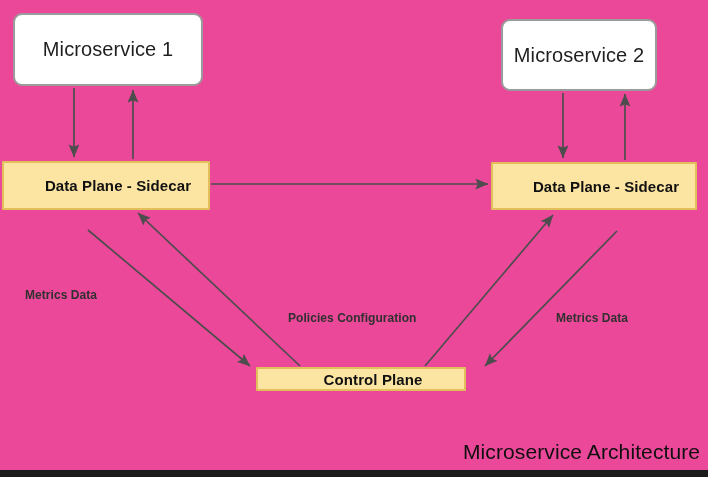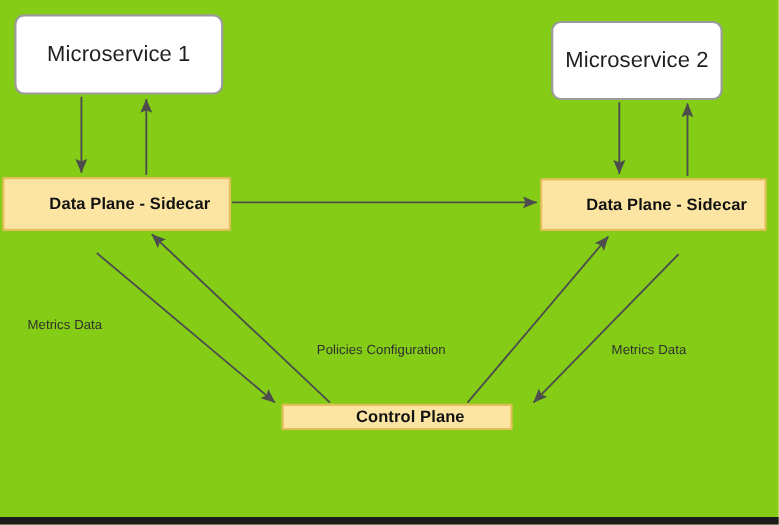--- a/index.html
+++ b/index.html
@@ -8,21 +8,21 @@
     padding: 0;
     background: #ffffff;
   }
   body {
     font-family: "Liberation Sans", sans-serif;
   }
   #canvas {
     position: relative;
     width: 708px;
     height: 477px;
-    background: #84cc16;
+    background: #ec4899;
     overflow: hidden;
     border-bottom: 7px solid #1b1b1b;
     box-sizing: border-box;
   }
   #diagram-svg {
     position: absolute;
     left: 0;
     top: 0;
     width: 708px;
     height: 477px;
@@ -51,21 +51,21 @@
     color: #111111;
     font-size: 15px;
     font-weight: 700;
     letter-spacing: 0.1px;
     padding-left: 24px;
   }
   .edge-label {
     position: absolute;
     color: #303030;
     font-size: 12px;
-    font-weight: 400;
+    font-weight: 700;
     white-space: nowrap;
     letter-spacing: 0.05px;
   }
   .diagram-caption {
     position: absolute;
     color: #101010;
     font-size: 21px;
     font-weight: 400;
     white-space: nowrap;
     letter-spacing: 0.1px;
@@ -112,14 +112,15 @@
         <span>Control Plane</span>
       </div>
     </div>
 
   <div id="label-layer">
       <div class="edge-label" style="left: 25px; top: 288px;">Metrics Data</div>
       <div class="edge-label" style="left: 288px; top: 311px; text-align: right;">Policies Configuration</div>
       <div class="edge-label" style="left: 556px; top: 311px;">Metrics Data</div>
     </div>
 
+  <div class="diagram-caption" style="left: 463px; top: 440px;">Microservice Architecture</div>
 
 </div>
 
 </body></html>

